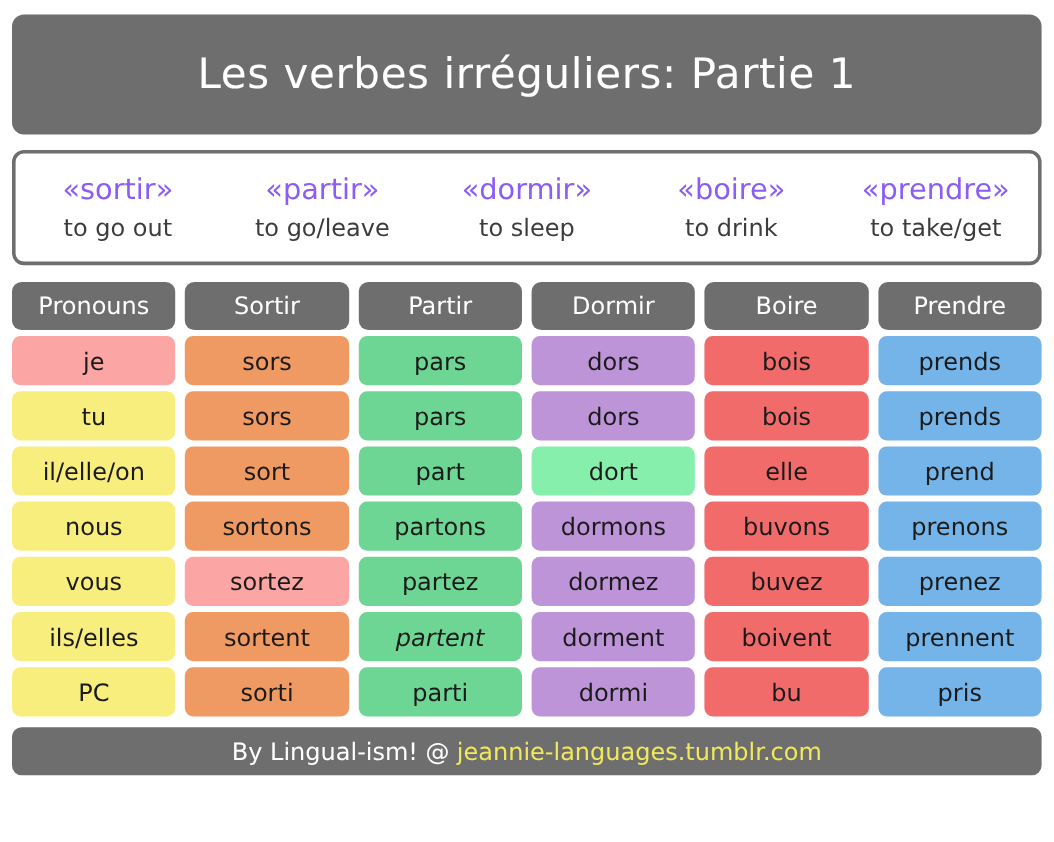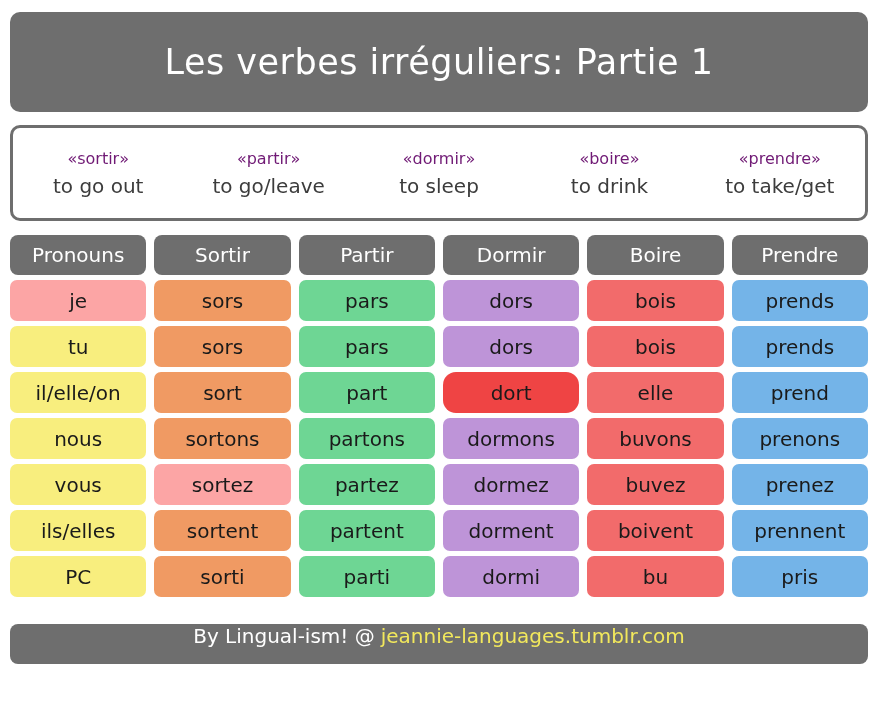--- a/index.html
+++ b/index.html
@@ -55,22 +55,22 @@
   }
   .legend-item {
     flex: 1 1 0;
     display: flex;
     flex-direction: column;
     align-items: center;
     justify-content: center;
     gap: 6px;
   }
   .legend-verb {
-    color: #701a75;
-    font-size: 16px;
+    color: #8b5cf6;
+    font-size: 24px;
     white-space: nowrap;
   }
   .legend-meaning {
     color: #3c3c3c;
     font-size: 20px;
     white-space: nowrap;
   }
 
   
   .table-wrap {
@@ -98,26 +98,26 @@
   .t-head .t-cell {
     background: #6e6e6e;
     color: #ffffff;
     height: 40px;
     font-size: 20px;
     border-radius: 8px;
   }
 
   
   .footer-banner {
-    margin: 27px 10px 0 10px;
+    margin: 9px 10px 0 10px;
     height: 40px;
     background: #6e6e6e;
     border-radius: 8px;
     display: flex;
-    align-items: flex-start;
+    align-items: center;
     justify-content: center;
   }
   .footer-credit {
     color: #ffffff;
     font-size: 20px;
     white-space: nowrap;
   }
   .footer-url {
     color: #f2e85c;
     font-size: 20px;
@@ -183,21 +183,21 @@
       <div class="t-cell" style="background: rgb(110, 214, 148);">pars</div>
       <div class="t-cell" style="background: rgb(190, 148, 216);">dors</div>
       <div class="t-cell" style="background: rgb(242, 107, 107);">bois</div>
       <div class="t-cell" style="background: rgb(116, 180, 232);">prends</div>
     </div>
 
     <div class="t-row">
       <div class="t-cell" style="background: rgb(248, 238, 126);">il/elle/on</div>
       <div class="t-cell" style="background: rgb(240, 154, 99);">sort</div>
       <div class="t-cell" style="background: rgb(110, 214, 148);">part</div>
-      <div class="t-cell" style="background: #ef4444; border-radius: 13px;">dort</div>
+      <div class="t-cell" style="background: #86efac;">dort</div>
       <div class="t-cell" style="background: rgb(242, 107, 107);">elle</div>
       <div class="t-cell" style="background: rgb(116, 180, 232);">prend</div>
     </div>
 
     <div class="t-row">
       <div class="t-cell" style="background: rgb(248, 238, 126);">nous</div>
       <div class="t-cell" style="background: rgb(240, 154, 99);">sortons</div>
       <div class="t-cell" style="background: rgb(110, 214, 148);">partons</div>
       <div class="t-cell" style="background: rgb(190, 148, 216);">dormons</div>
       <div class="t-cell" style="background: rgb(242, 107, 107);">buvons</div>
@@ -209,21 +209,21 @@
       <div class="t-cell" style="background: #fca5a5;">sortez</div>
       <div class="t-cell" style="background: rgb(110, 214, 148);">partez</div>
       <div class="t-cell" style="background: rgb(190, 148, 216);">dormez</div>
       <div class="t-cell" style="background: rgb(242, 107, 107);">buvez</div>
       <div class="t-cell" style="background: rgb(116, 180, 232);">prenez</div>
     </div>
 
     <div class="t-row">
       <div class="t-cell" style="background: rgb(248, 238, 126);">ils/elles</div>
       <div class="t-cell" style="background: rgb(240, 154, 99);">sortent</div>
-      <div class="t-cell" style="background: rgb(110, 214, 148);">partent</div>
+      <div class="t-cell" style="background: rgb(110, 214, 148); font-style: italic;">partent</div>
       <div class="t-cell" style="background: rgb(190, 148, 216);">dorment</div>
       <div class="t-cell" style="background: rgb(242, 107, 107);">boivent</div>
       <div class="t-cell" style="background: rgb(116, 180, 232);">prennent</div>
     </div>
 
     <div class="t-row">
       <div class="t-cell" style="background: rgb(248, 238, 126);">PC</div>
       <div class="t-cell" style="background: rgb(240, 154, 99);">sorti</div>
       <div class="t-cell" style="background: rgb(110, 214, 148);">parti</div>
       <div class="t-cell" style="background: rgb(190, 148, 216);">dormi</div>

